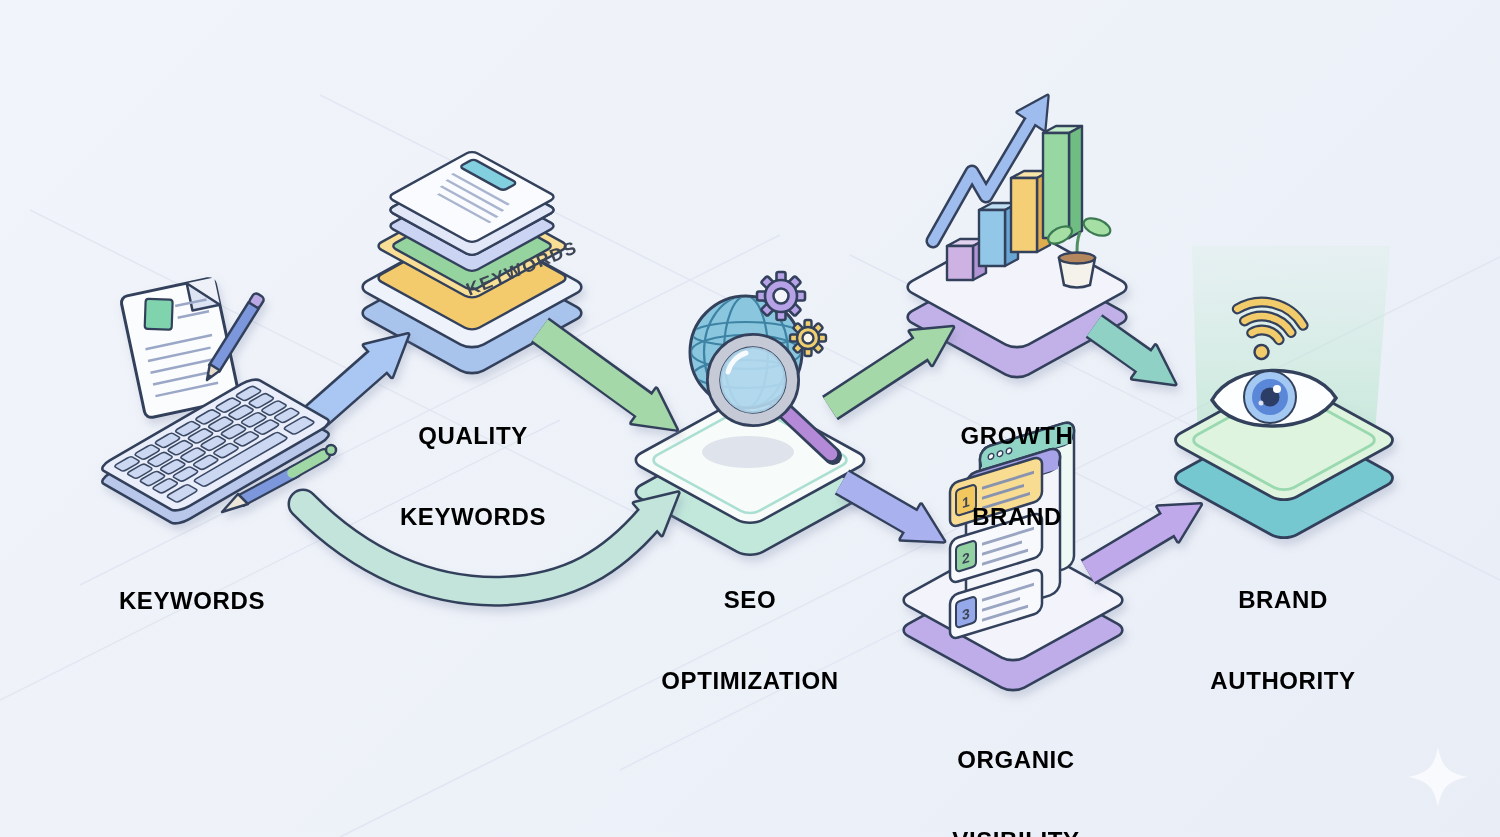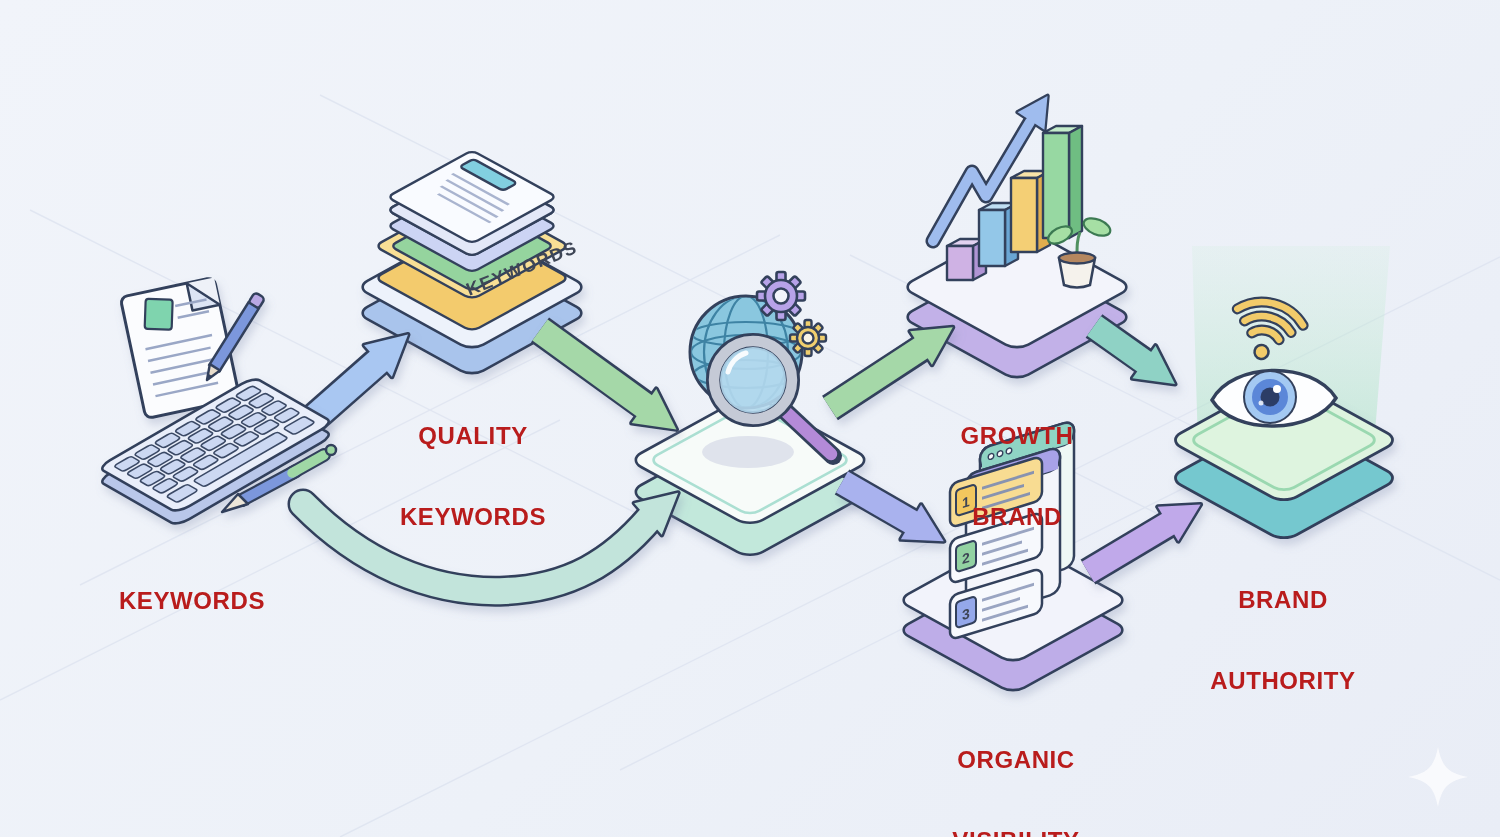--- a/index.html
+++ b/index.html
@@ -1,21 +1,21 @@
 <!DOCTYPE html>
 <html><head>
 <meta charset="utf-8">
 <style>
   html,body{margin:0;padding:0;}
   body{width:1500px;height:837px;overflow:hidden;position:relative;
        background:linear-gradient(135deg,#f1f4fa 0%,#edf1f8 55%,#e9edf6 100%);
        font-family:"Liberation Sans",sans-serif;}
   .stage{position:absolute;left:0;top:0;width:1500px;height:837px;}
   .node-label{position:absolute;transform:translateX(-50%);text-align:center;
-      font-weight:700;font-size:24px;line-height:27px;color:#b91c1c;
+      font-weight:700;font-size:24px;line-height:27px;color:#000000;
       letter-spacing:.6px;white-space:pre;}
   svg text{font-family:"Liberation Sans",sans-serif;}
 </style>
 </head>
 <body>
 
 <div class="stage">
 <svg width="1500" height="837" viewBox="0 0 1500 837">
   <defs>
     <filter id="ds" x="-30%" y="-30%" width="160%" height="160%">
@@ -421,20 +421,24 @@
 </svg>
 
 
 <div class="node-label" style="left:192px;top:533px">
   <div>KEYWORDS</div>
 </div>
 <div class="node-label" style="left:473px;top:368px">
   <div>QUALITY</div>
   <div>KEYWORDS</div>
 </div>
+<div class="node-label" style="left:750px;top:532px">
+  <div>SEO</div>
+  <div>OPTIMIZATION</div>
+</div>
 <div class="node-label" style="left:1017px;top:368px">
   <div>GROWTH</div>
   <div>BRAND</div>
 </div>
 <div class="node-label" style="left:1016px;top:692px">
   <div>ORGANIC</div>
   <div>VISIBILITY</div>
 </div>
 <div class="node-label" style="left:1283px;top:532px">
   <div>BRAND</div>

